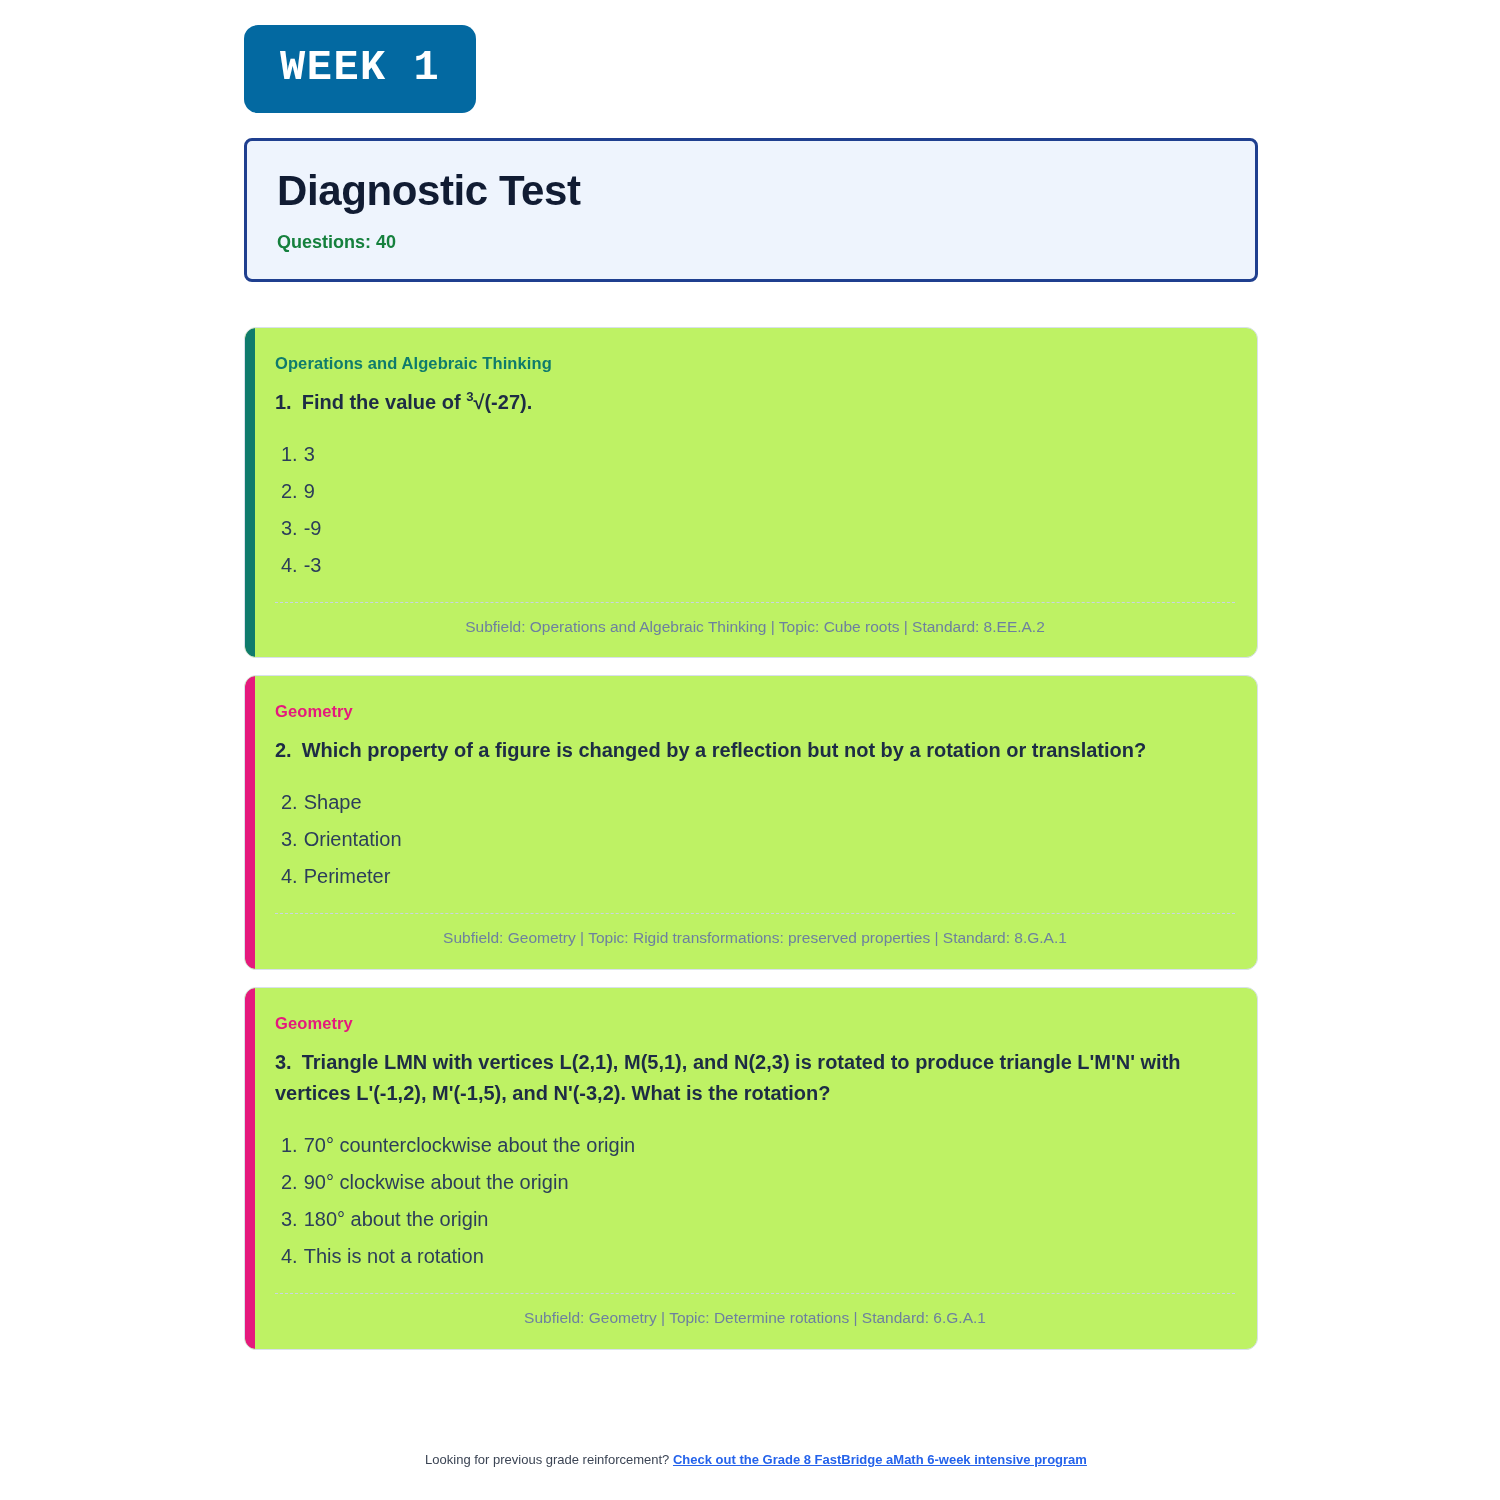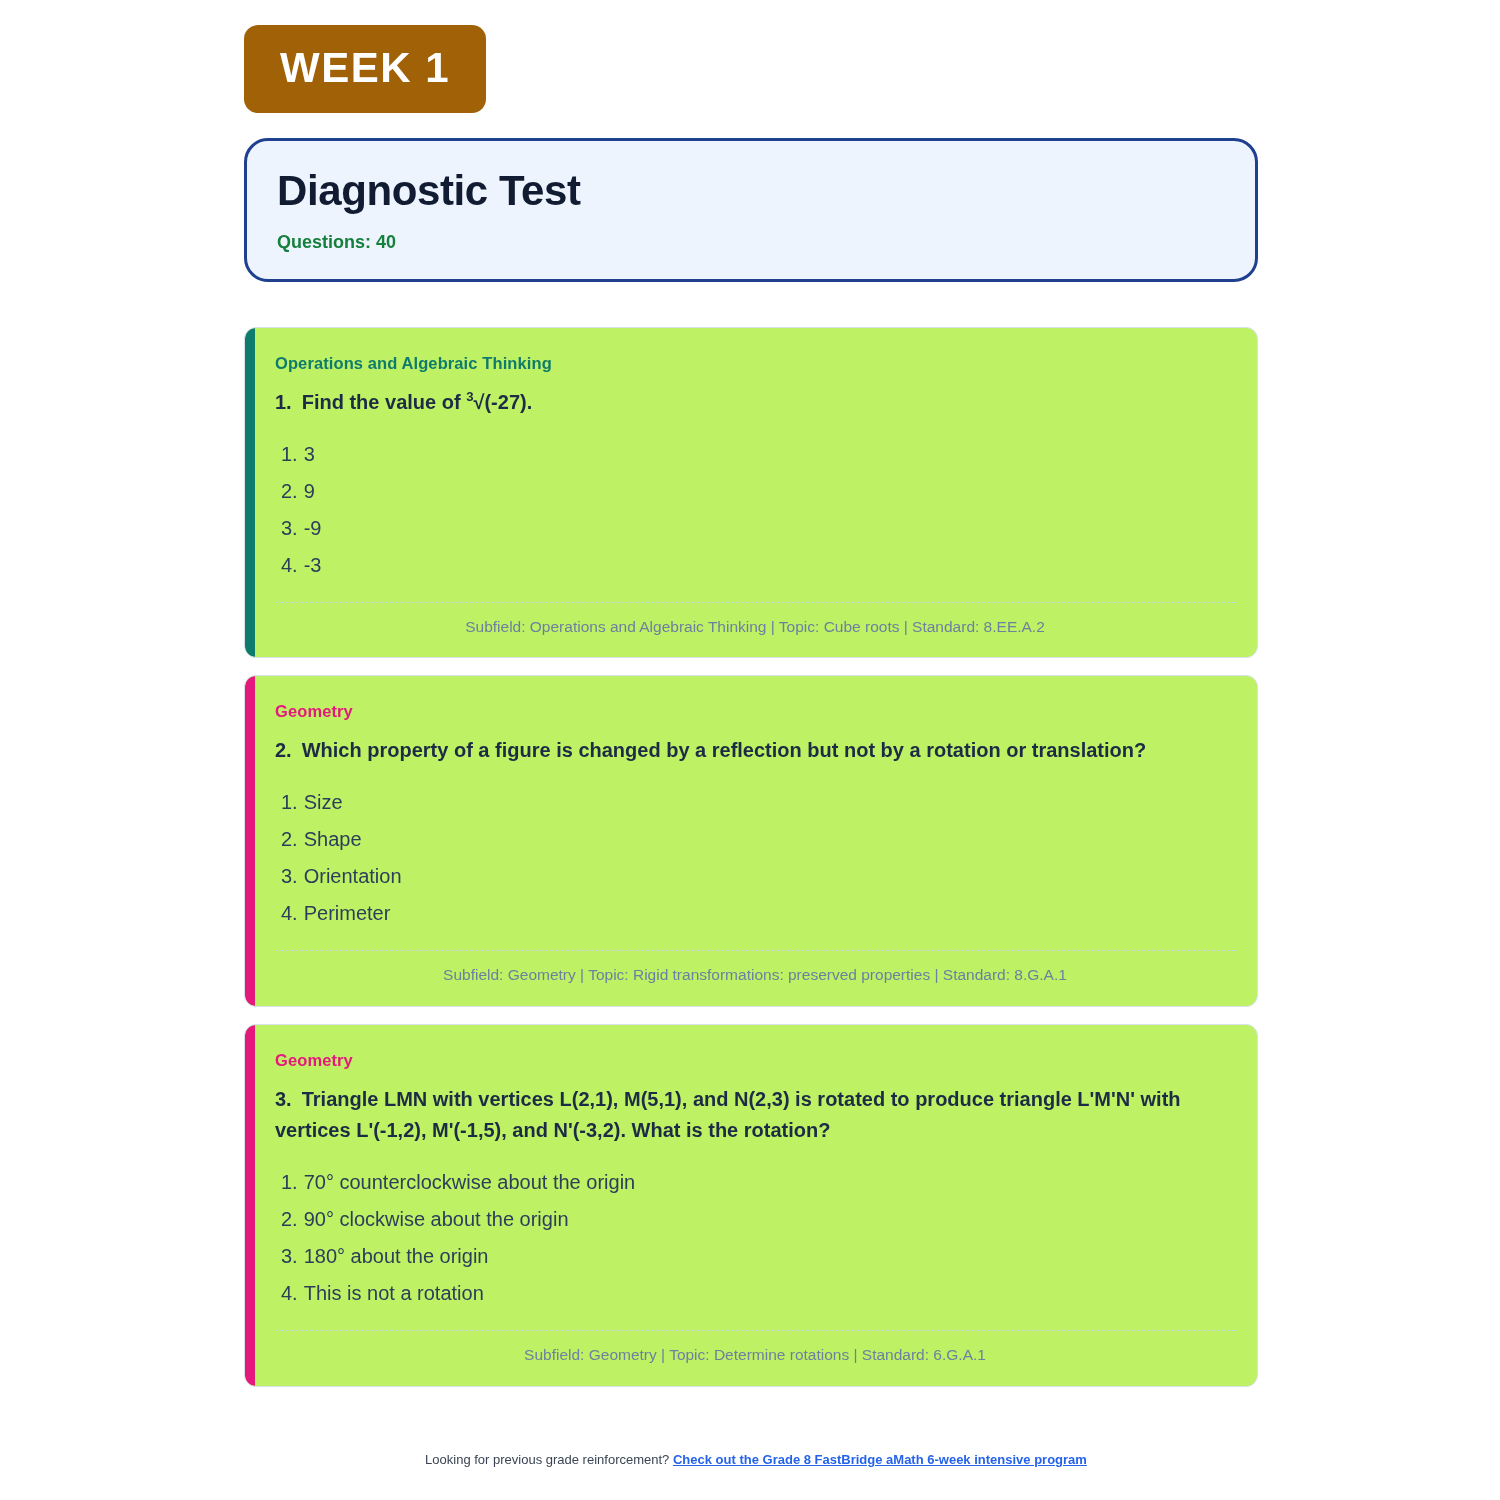--- a/index.html
+++ b/index.html
@@ -26,36 +26,37 @@
     position: absolute;
     left: 244px;
     top: 0;
     width: 1014px;
   }
 
   
   .week-badge {
     display: inline-block;
     margin-top: 25px;
-    background: #a16207;
+    background: #0369a1;
     color: #ffffff;
     font-size: 42px;
     font-weight: bold;
     letter-spacing: 1.5px;
     padding: 22px 36px 24px 36px;
     border-radius: 14px;
     line-height: 1;
+    font-family: Liberation Mono, monospace;
   }
 
   
   .header-card {
     margin-top: 25px;
     background: #eef4fd;
     border: 3px solid #1f3f8f;
-    border-radius: 24px;
+    border-radius: 8px;
     padding: 28px 30px 26px 30px;
   }
   .header-title {
     font-size: 42px;
     font-weight: bold;
     color: #111c33;
     line-height: 1.06;
     margin: 0 0 18px 0;
     letter-spacing: -0.4px;
   }
@@ -186,21 +187,20 @@
         <div class="meta-line">Subfield: Operations and Algebraic Thinking | Topic: Cube roots | Standard: 8.EE.A.2</div>
       </div>
 
       <div class="qcard">
         <div class="accent pink"></div>
         <div class="subfield-tag pink">Geometry</div>
         <div class="qtext">
           <span class="qnum">2.</span><span>Which property of a figure is changed by a reflection but not by a rotation or translation?</span>
         </div>
         <ul class="options">
-          <li><span class="opt-num">1.</span><span>Size</span></li>
           <li><span class="opt-num">2.</span><span>Shape</span></li>
           <li><span class="opt-num">3.</span><span>Orientation</span></li>
           <li><span class="opt-num">4.</span><span>Perimeter</span></li>
         </ul>
         <hr class="meta-rule">
         <div class="meta-line">Subfield: Geometry | Topic: Rigid transformations: preserved properties | Standard: 8.G.A.1</div>
       </div>
 
       <div class="qcard">
         <div class="accent pink"></div>

